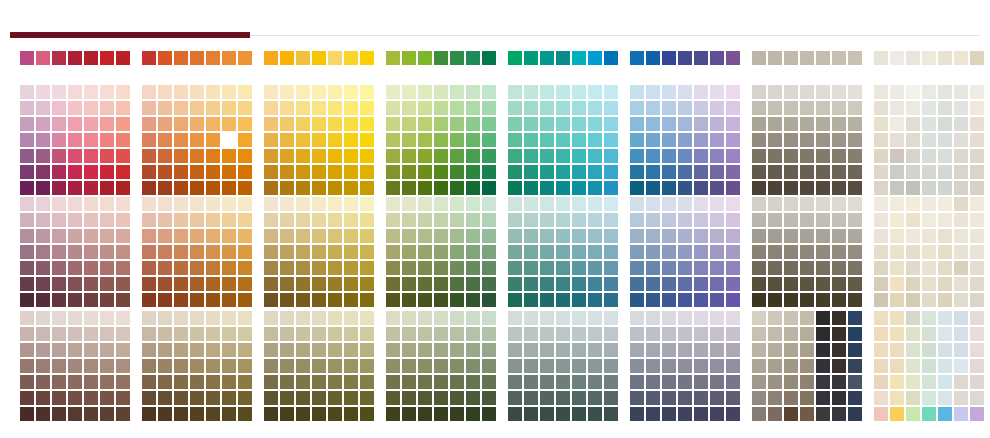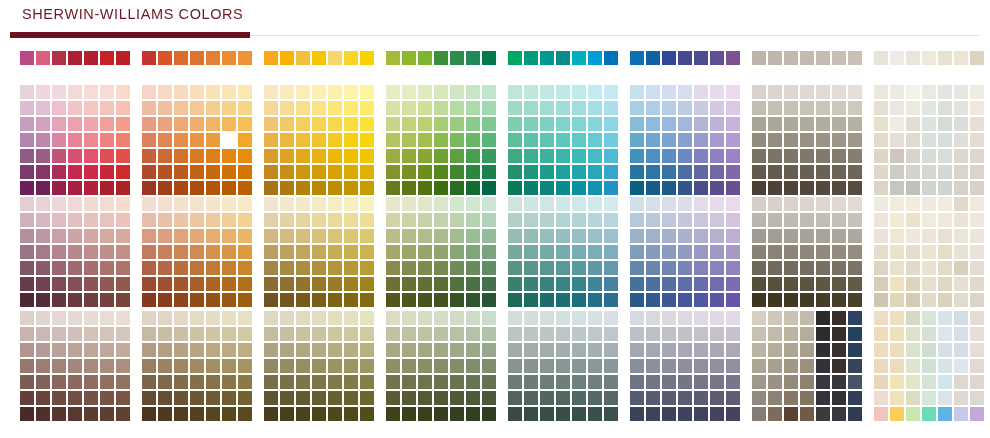--- a/index.html
+++ b/index.html
@@ -85,21 +85,20 @@
     display: block;
     flex: 0 0 auto;
   }
 </style>
 </head>
 <body>
 
 <div id="page">
 
   <div id="header">
-    <div id="page-title" style="color: rgb(110, 26, 38);">SHERWIN-WILLIAMS COLORS</div>
     <div id="title-rule-thin" style="background: rgb(226, 226, 226);"></div>
     <div id="title-rule-accent" style="background: rgb(106, 18, 32);"></div>
   </div>
 
   <div id="palette">
       <div class="color-group" style="left: 20px; width: 110px;">
         <div class="swatch-row" style="top: 51px; gap: 2px;">
           <span class="swatch" style="background: rgb(185, 74, 132); width: 14px; height: 14px;"></span>
           <span class="swatch" style="background: rgb(217, 95, 124); width: 14px; height: 14px;"></span>
           <span class="swatch" style="background: rgb(178, 48, 72); width: 14px; height: 14px;"></span>

